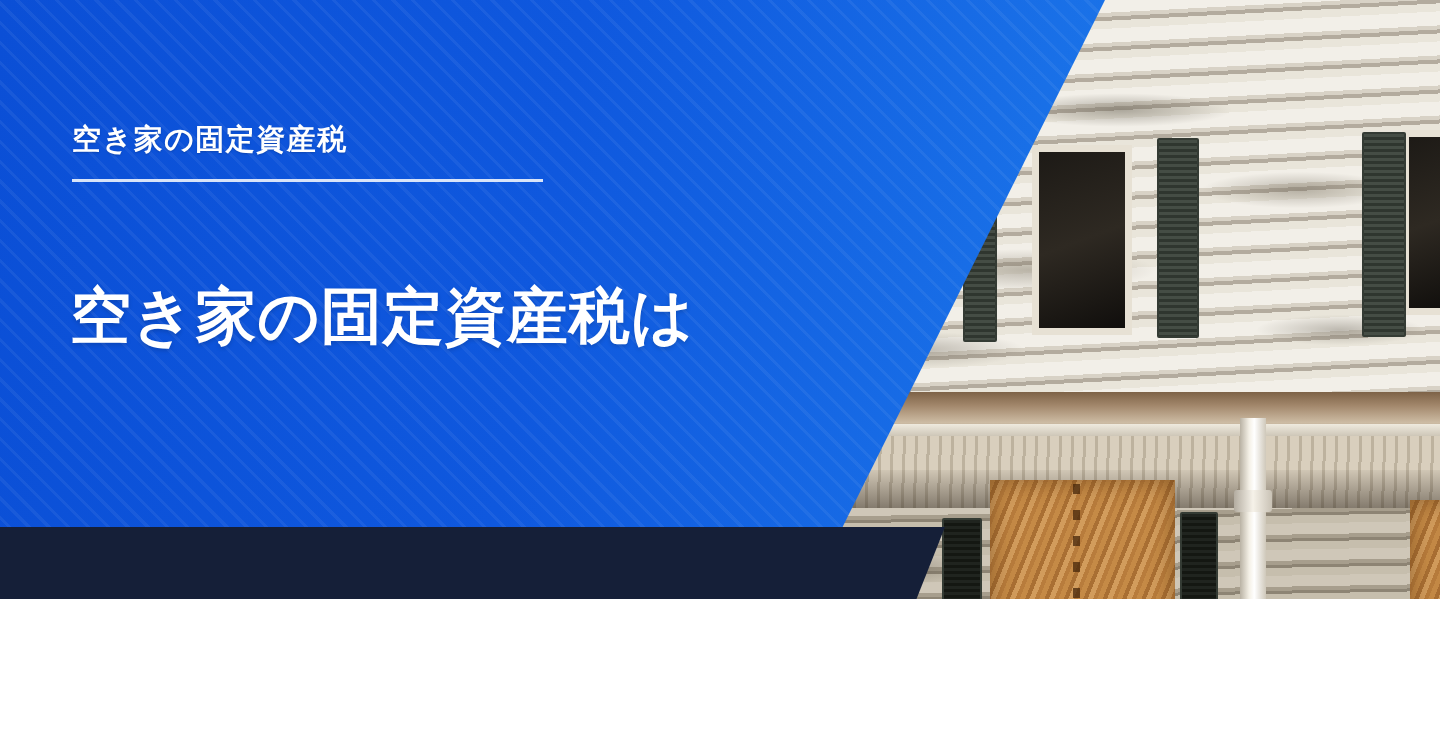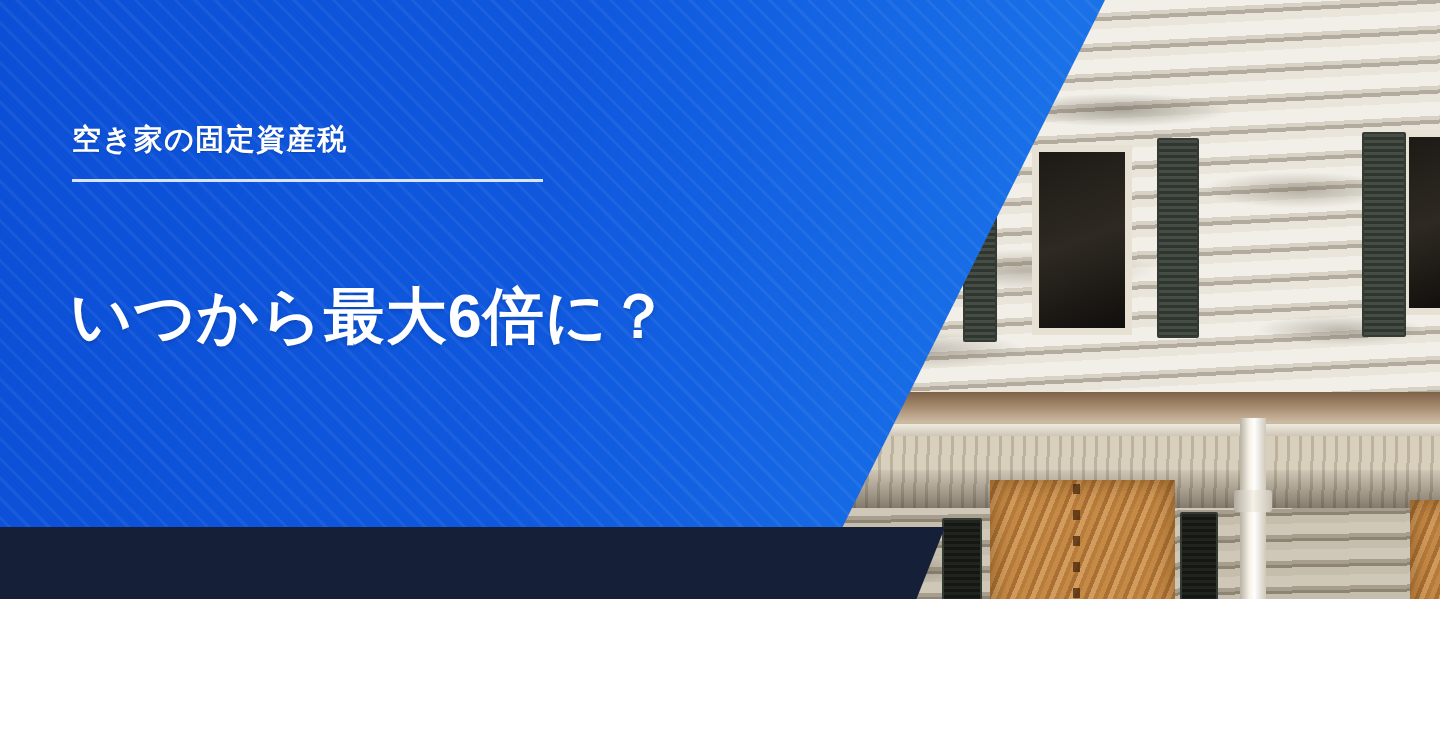--- a/index.html
+++ b/index.html
@@ -298,18 +298,18 @@
     <div class="column-base"></div>
     <div class="porch-rail"></div>
   </div>
 
   <div class="blue-panel"></div>
 
   <div class="eyebrow">空き家の固定資産税</div>
   <div class="eyebrow-rule"></div>
 
   <div class="headline">
-    <span class="line">いつから最大6倍に？</span>
+    <span class="line">空き家の固定資産税は</span>
   </div>
 
   <div class="subtitle-bar"></div>
 
 </div>
 
 </body></html>

